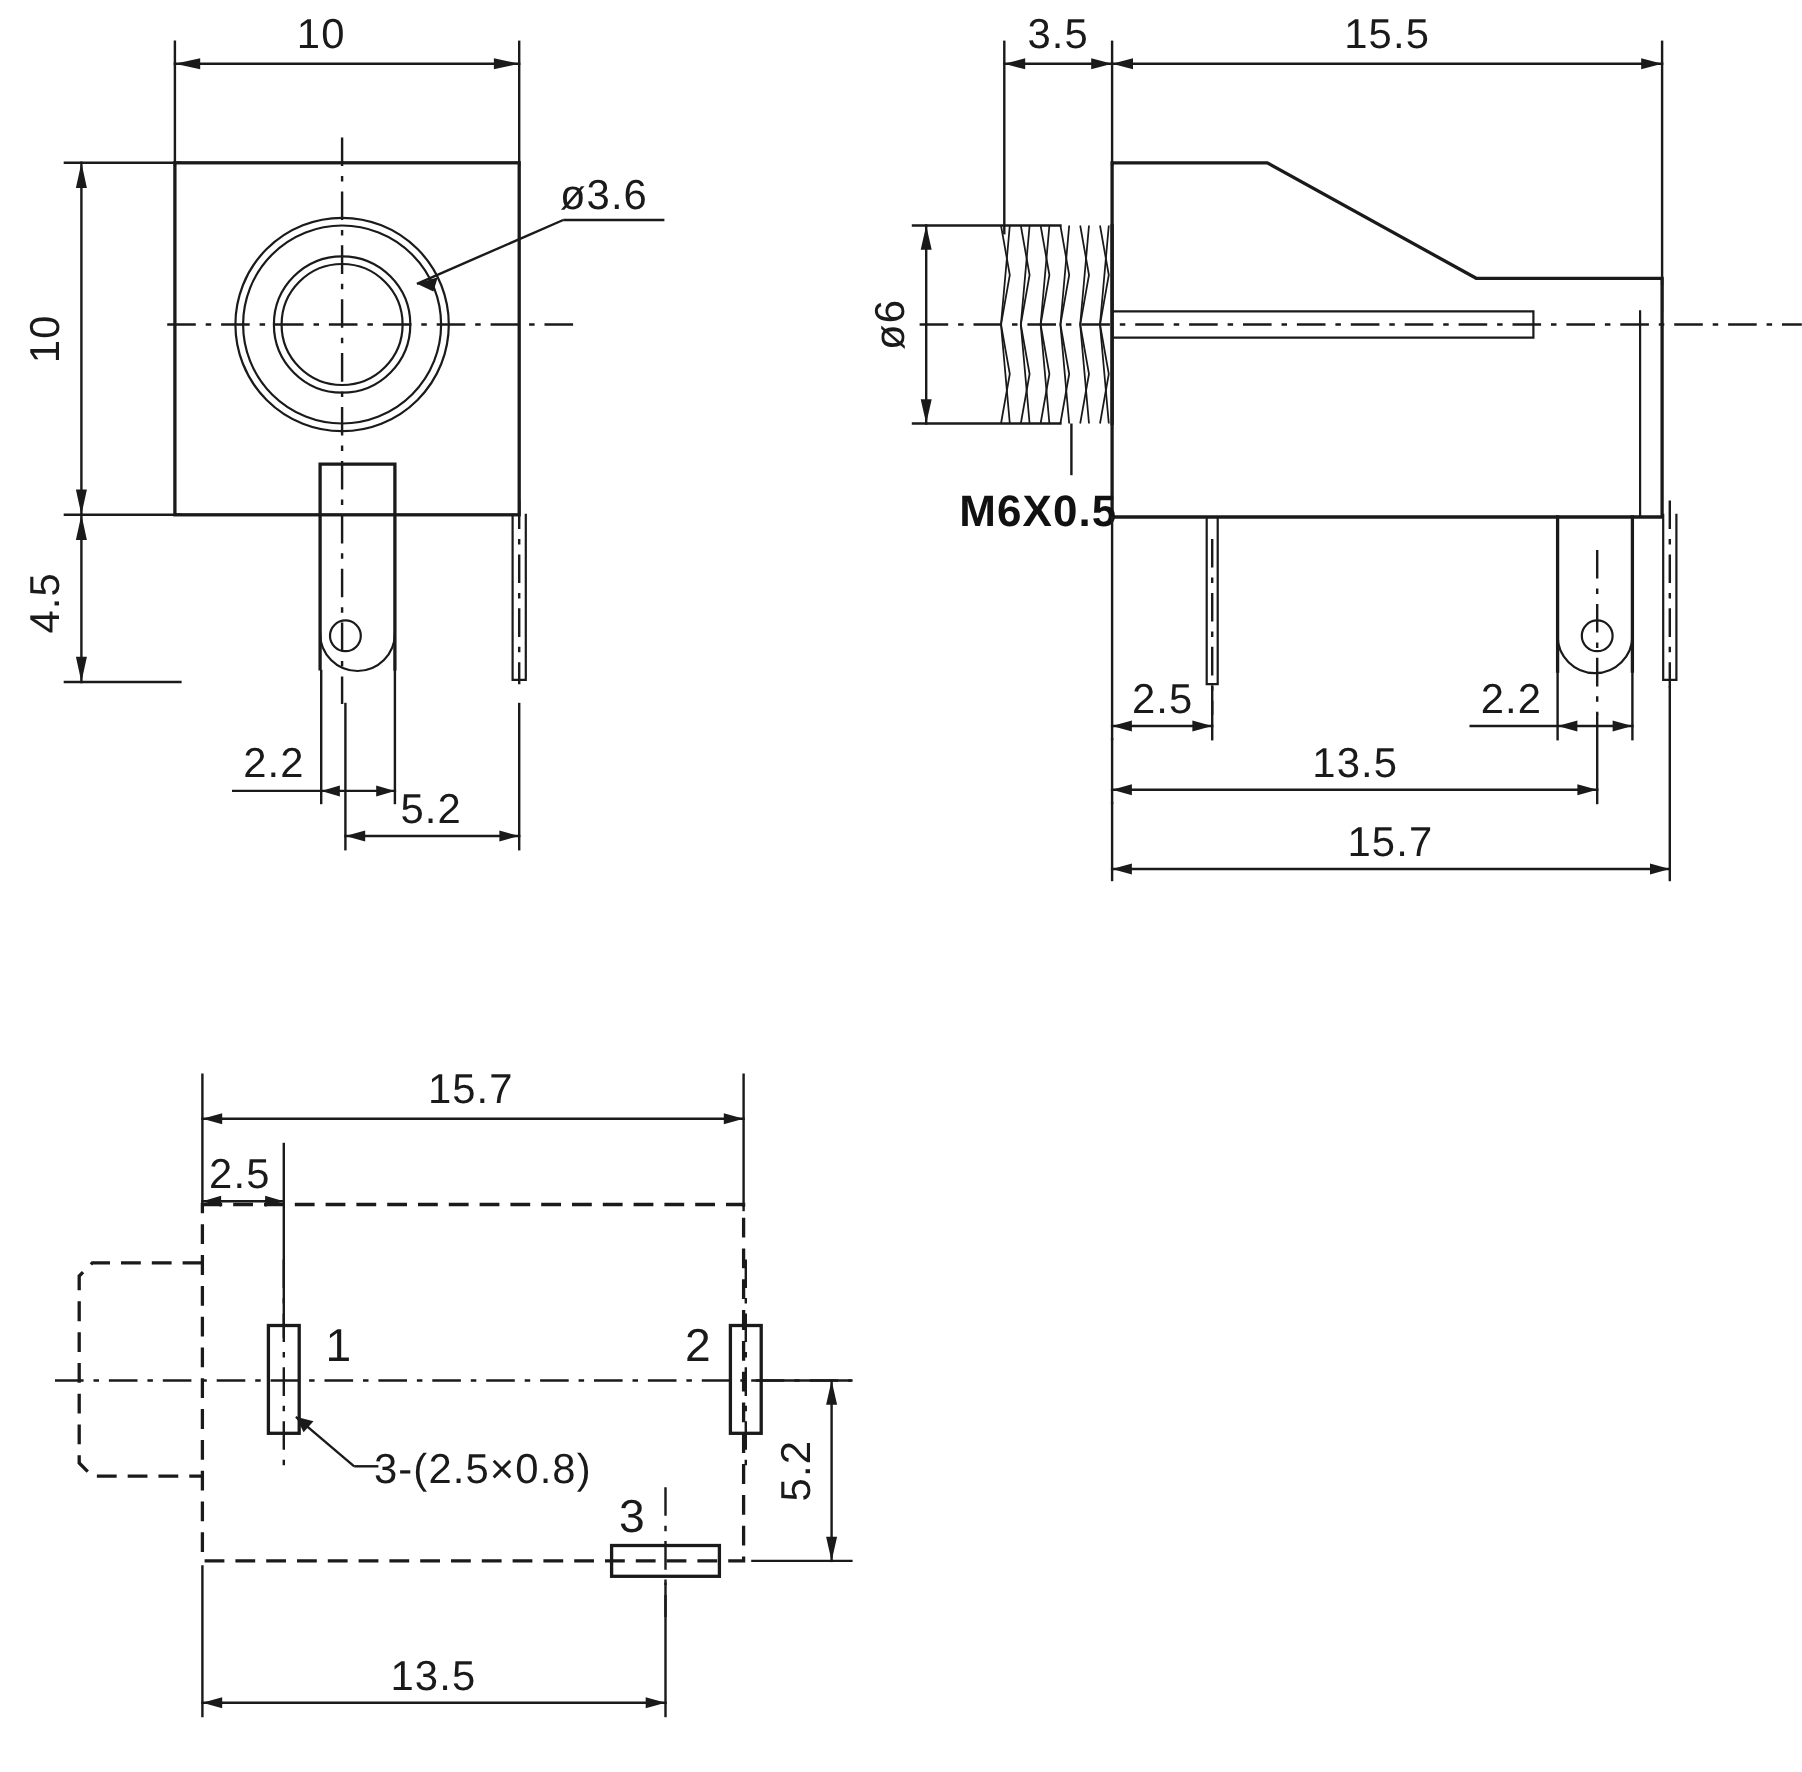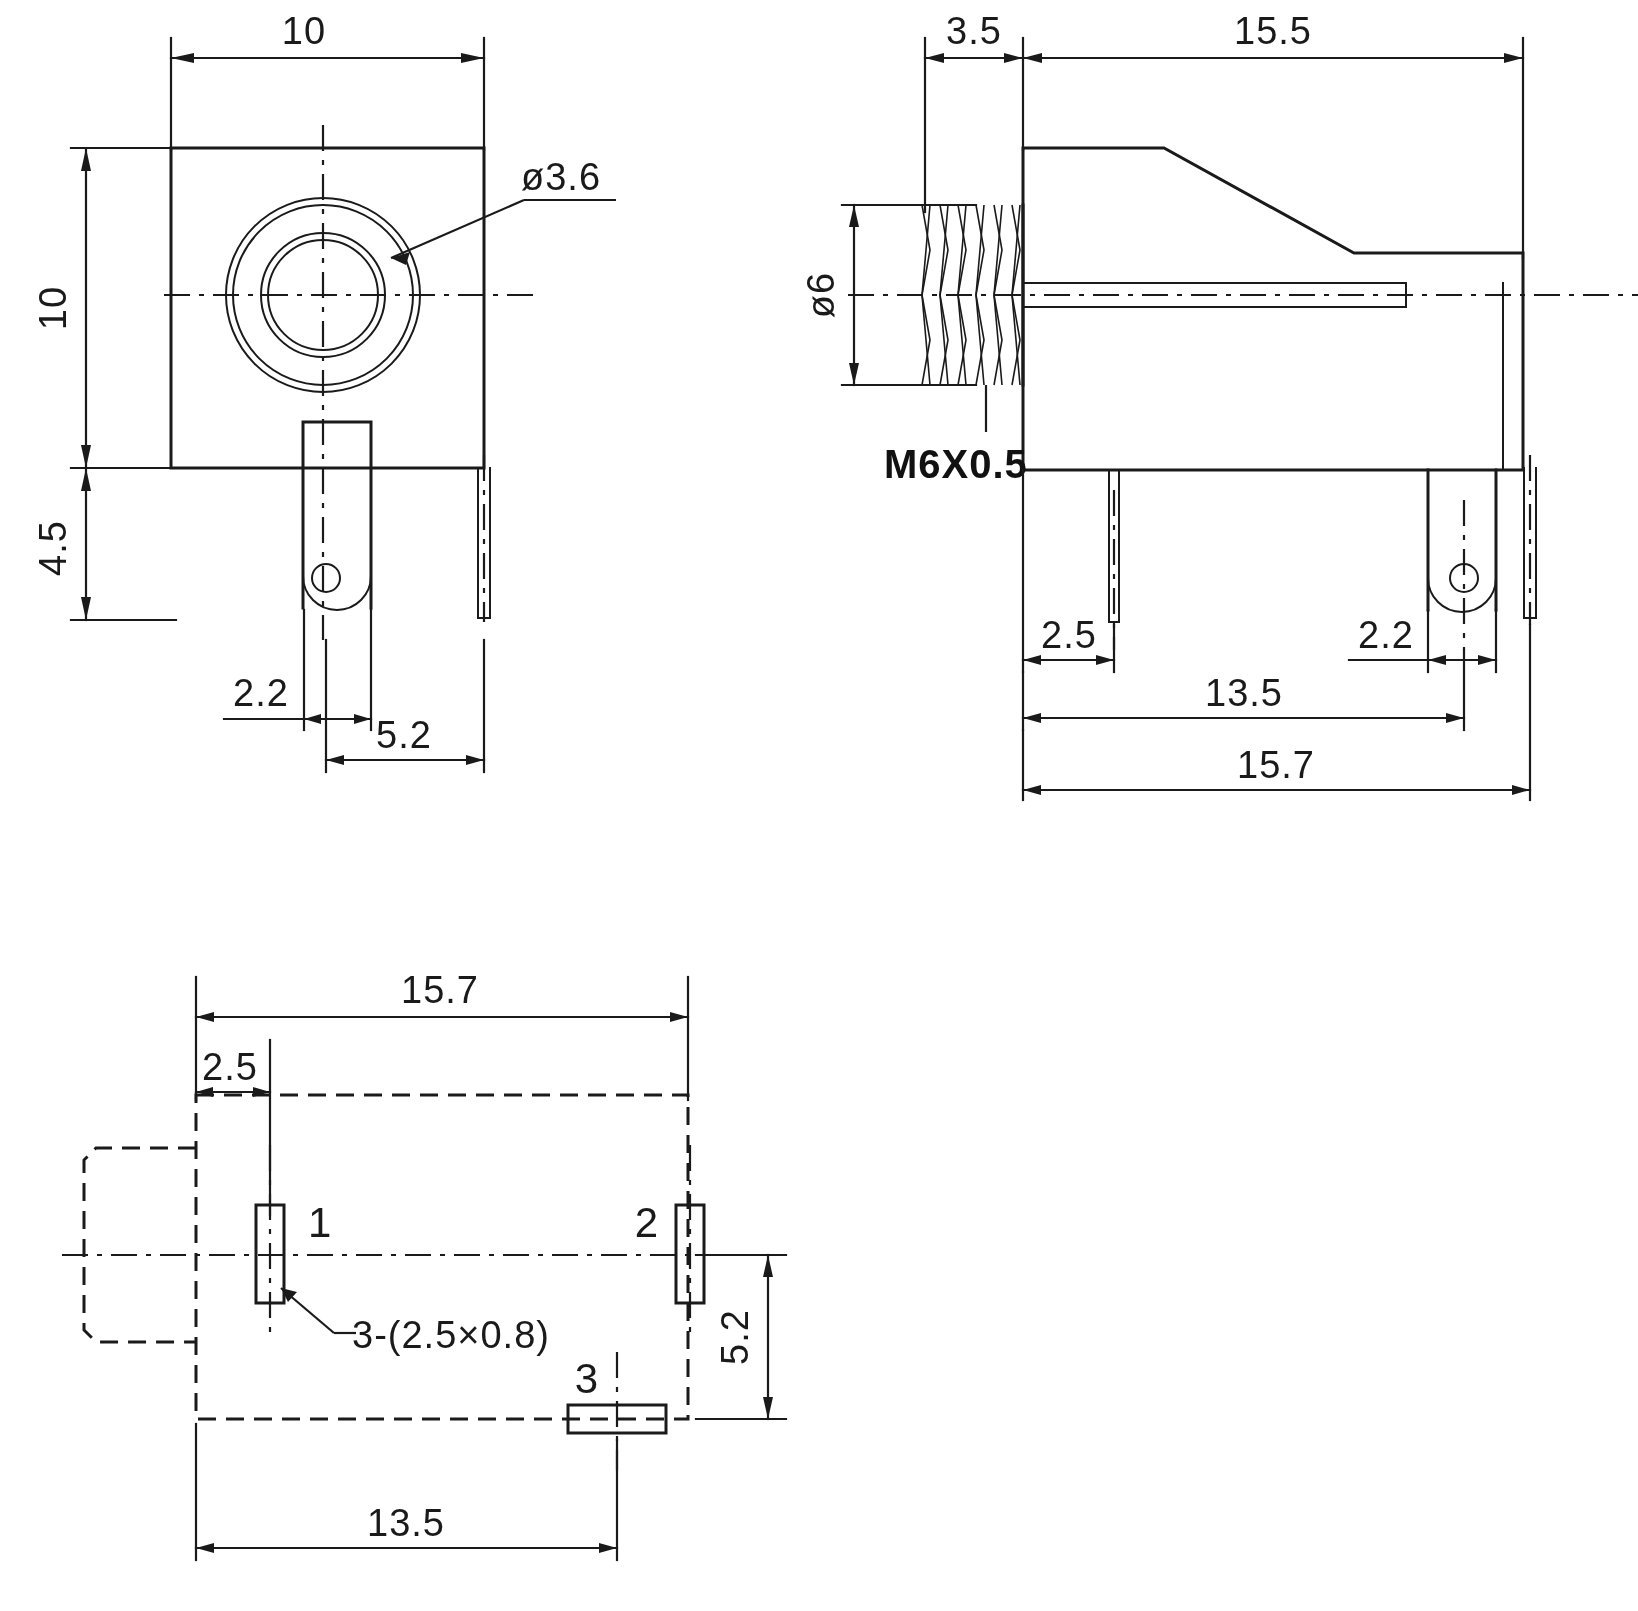--- a/index.html
+++ b/index.html
@@ -10,21 +10,21 @@
   }
   body {
     width: 1638px;
     height: 1611px;
     font-family: "Liberation Sans", sans-serif;
     position: relative;
     overflow: hidden;
   }
   #drawing-root {
     position: absolute;
-    left: 16px; top: 0;
+    left: 4px; top: 0;
     width: 1406px;
     height: 1611px;
   }
   svg.sheet {
     display: block;
     width: 1638px;
     height: 1611px;
     background: #ffffff;
   }
   .solid {

